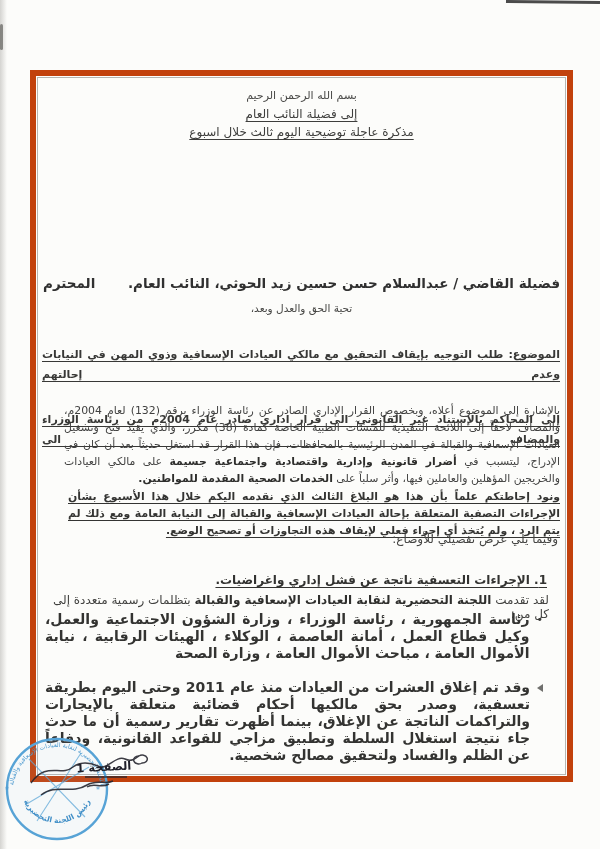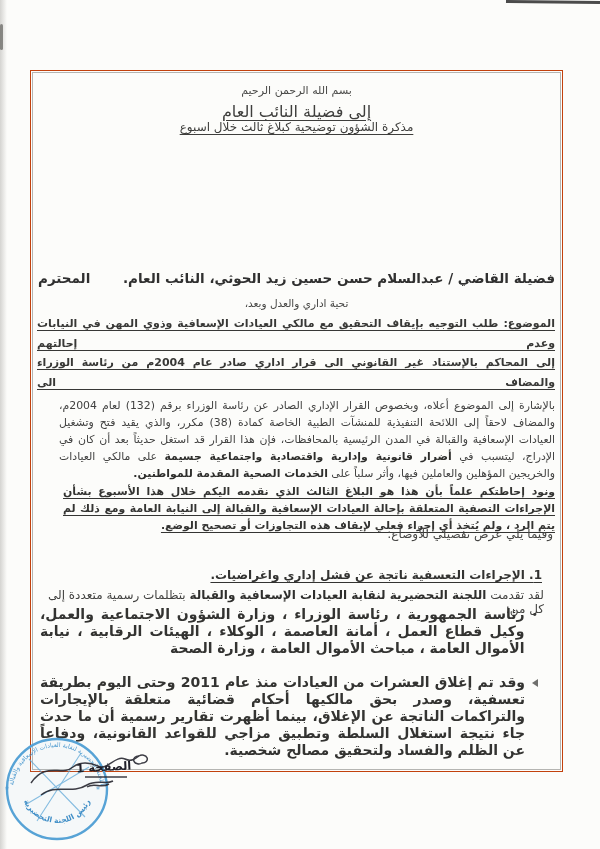--- a/index.html
+++ b/index.html
@@ -20,37 +20,37 @@
   .artifact-top-right{
     position:absolute;top:0;left:506px;width:94px;height:3px;
     background:#4b4b4b;transform:rotate(.6deg);transform-origin:left top;
   }
   .edge-mark{
     position:absolute;left:0;top:24px;width:3px;height:26px;
     background:#8d8d8a;border-radius:2px;
   }
   .frame{
     position:absolute;left:30px;top:70px;width:531px;height:700px;
-    border:1px solid #c2410c;
+    border:6px solid #c2410c;
     box-shadow:inset 0 0 0 1px #fdfdfc, inset 0 0 0 2px #b5b5b2;
     background:transparent;
   }
   .abs{position:absolute;}
   .center{left:0;right:0;text-align:center;}
   .u{text-decoration:underline;text-underline-offset:3px;text-decoration-thickness:1px;}
   .bismillah{top:13px;font-size:11px;color:#4a4a48;}
-  .addressee{top:31px;font-size:16px;color:#3e3e3c;}
+  .addressee{top:31px;font-size:12px;color:#3e3e3c;}
   .memo-title{top:49px;font-size:12px;color:#3e3e3c;}
   .name-row{top:199px;font-size:13.5px;font-weight:bold;color:#303030;}
   .honorific{margin-inline-start:28px;}
   .greeting{top:226px;font-size:10.5px;color:#454543;}
   .subject{top:243px;right:7px;left:6px;font-size:11px;font-weight:bold;color:#383836;}
   .subject .sline{
     display:block;line-height:19.5px;text-align:justify;text-align-last:justify;
-    text-decoration:underline;text-underline-offset:3px;
+    text-decoration:underline;text-underline-offset:3px;margin-top:26px;
   }
   .para{font-size:10.9px;line-height:17px;text-align:justify;color:#414140;}
   .para-ref{top:326px;right:7px;left:8px;margin-left:20px;}
   .para-ref b{color:#2e2e2c;}
   .para-notice{top:412px;right:7px;left:8px;font-weight:bold;color:#343432;margin-left:24px;}
   .intro-line{top:456px;right:9px;font-size:12px;color:#454543;}
   .section-heading{top:497px;right:20px;font-size:12px;font-weight:bold;color:#333331;}
   .section-lead{top:517px;right:18px;left:8px;font-size:12px;color:#424240;}
   .section-lead b{color:#2f2f2d;}
   .bullet{right:24px;left:9px;display:flex;gap:7px;align-items:flex-start;}
@@ -78,29 +78,29 @@
 
   <div class="frame">
 
     <div class="abs center bismillah">بسم الله الرحمن الرحيم</div>
 
     <div class="abs center addressee">
       <span class="u">إلى فضيلة  النائب العام</span>
     </div>
 
     <div class="abs center memo-title">
-      <span class="u">مذكرة الشؤون توضيحية كبلاغ ثالث خلال اسبوع</span>
+      <span class="u">مذكرة عاجلة توضيحية اليوم ثالث خلال اسبوع</span>
     </div>
 
     <div class="abs center name-row">
       <span>فضيلة القاضي / عبدالسلام حسن حسين زيد الحوثي، النائب العام.</span>
       <span class="honorific">المحترم</span>
     </div>
 
-    <div class="abs center greeting">تحية اداري والعدل وبعد،</div>
+    <div class="abs center greeting">تحية الحق والعدل وبعد،</div>
 
     <div class="abs subject">
       <span class="sline">الموضوع: طلب التوجيه بإيقاف التحقيق مع مالكي العيادات الإسعافية وذوي المهن في النيابات وعدم إحالتهم</span>
       <span class="sline">إلى المحاكم  بالإستناد غير القانوني الى قرار اداري صادر عام 2004م  من رئاسة الوزراء والمضاف الى</span>
     </div>
 
     <div class="abs para para-ref"><span>بالإشارة إلى الموضوع أعلاه، وبخصوص القرار الإداري الصادر عن رئاسة الوزراء برقم (132) لعام 2004م، والمضاف لاحقاً إلى اللائحة التنفيذية للمنشآت الطبية الخاصة كمادة (38) مكرر، والذي يقيد فتح وتشغيل العيادات الإسعافية والقبالة في المدن الرئيسية بالمحافظات، فإن هذا القرار قد استغل حديثاً بعد أن كان في الإدراج، ليتسبب في </span><b>أضرار قانونية وإدارية واقتصادية واجتماعية جسيمة</b><span> على مالكي العيادات والخريجين المؤهلين والعاملين فيها، وأثر سلباً على </span><b>الخدمات الصحية المقدمة للمواطنين.</b></div>
 
     <div class="abs para para-notice u">ونود إحاطتكم علماً بأن هذا هو البلاغ الثالث الذي نقدمه اليكم خلال هذا الأسبوع بشأن الإجراءات التصفية المتعلقة بإحالة العيادات الإسعافية والقبالة إلى النيابة العامة  ومع ذلك لم يتم الرد ، ولم يُتخذ أي إجراء فعلي لإيقاف هذه التجاوزات أو تصحيح الوضع.</div>
 

